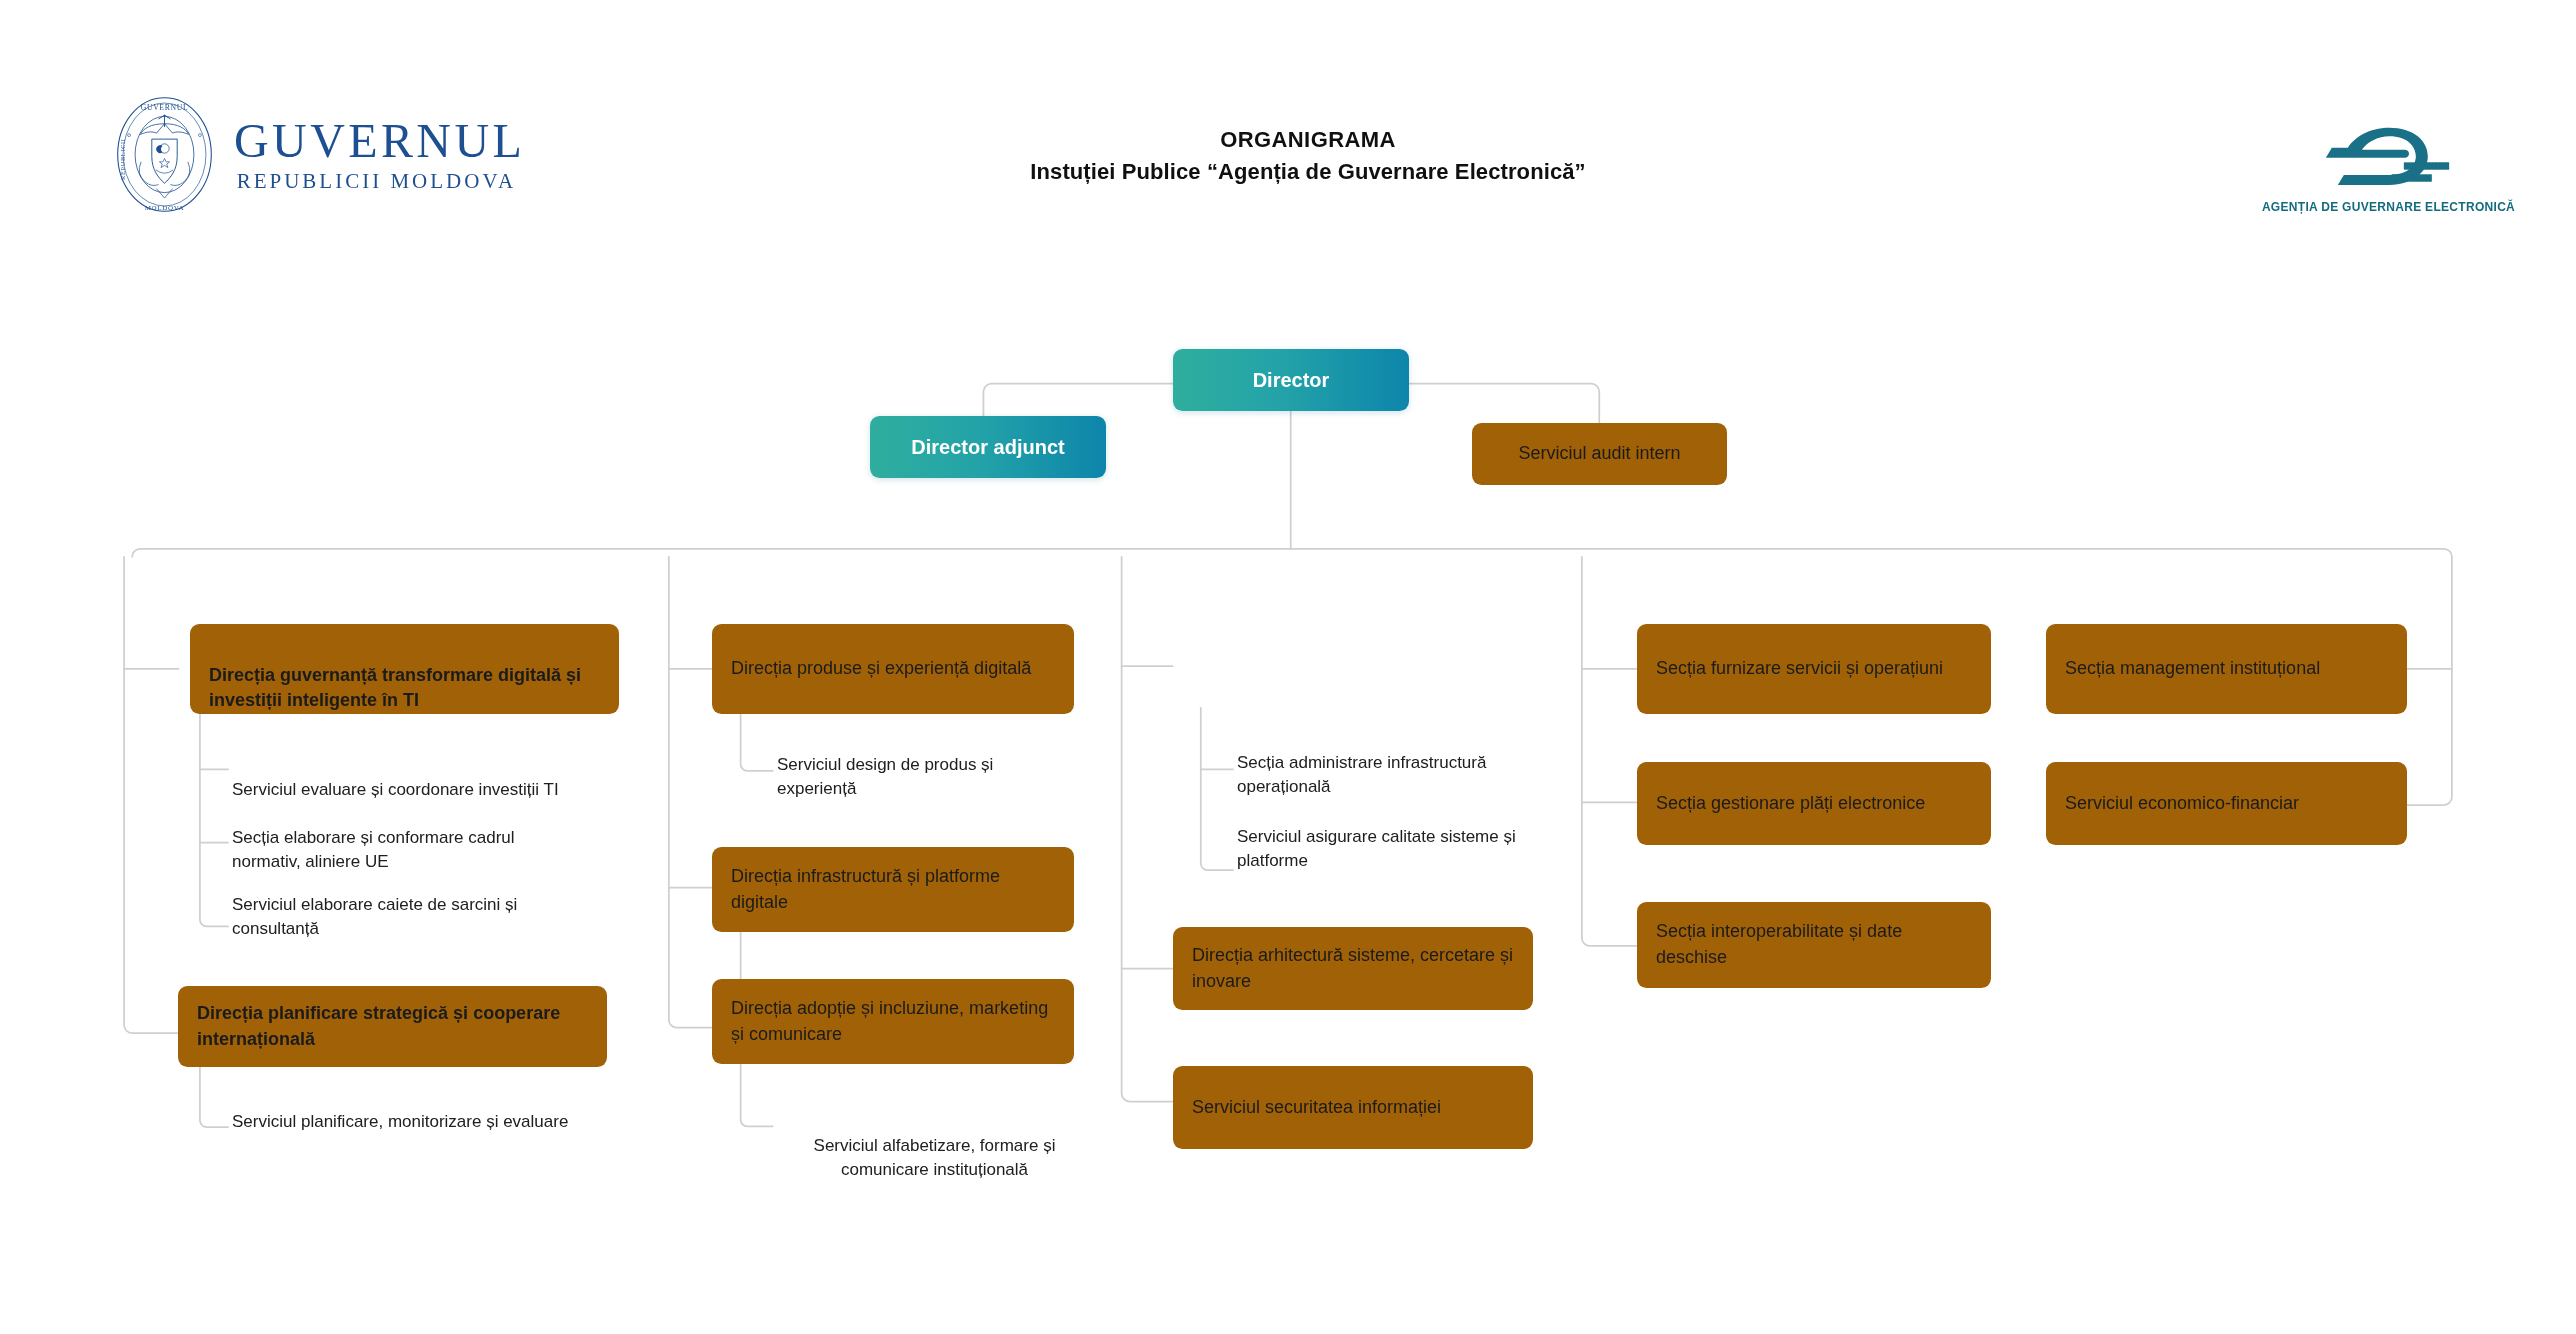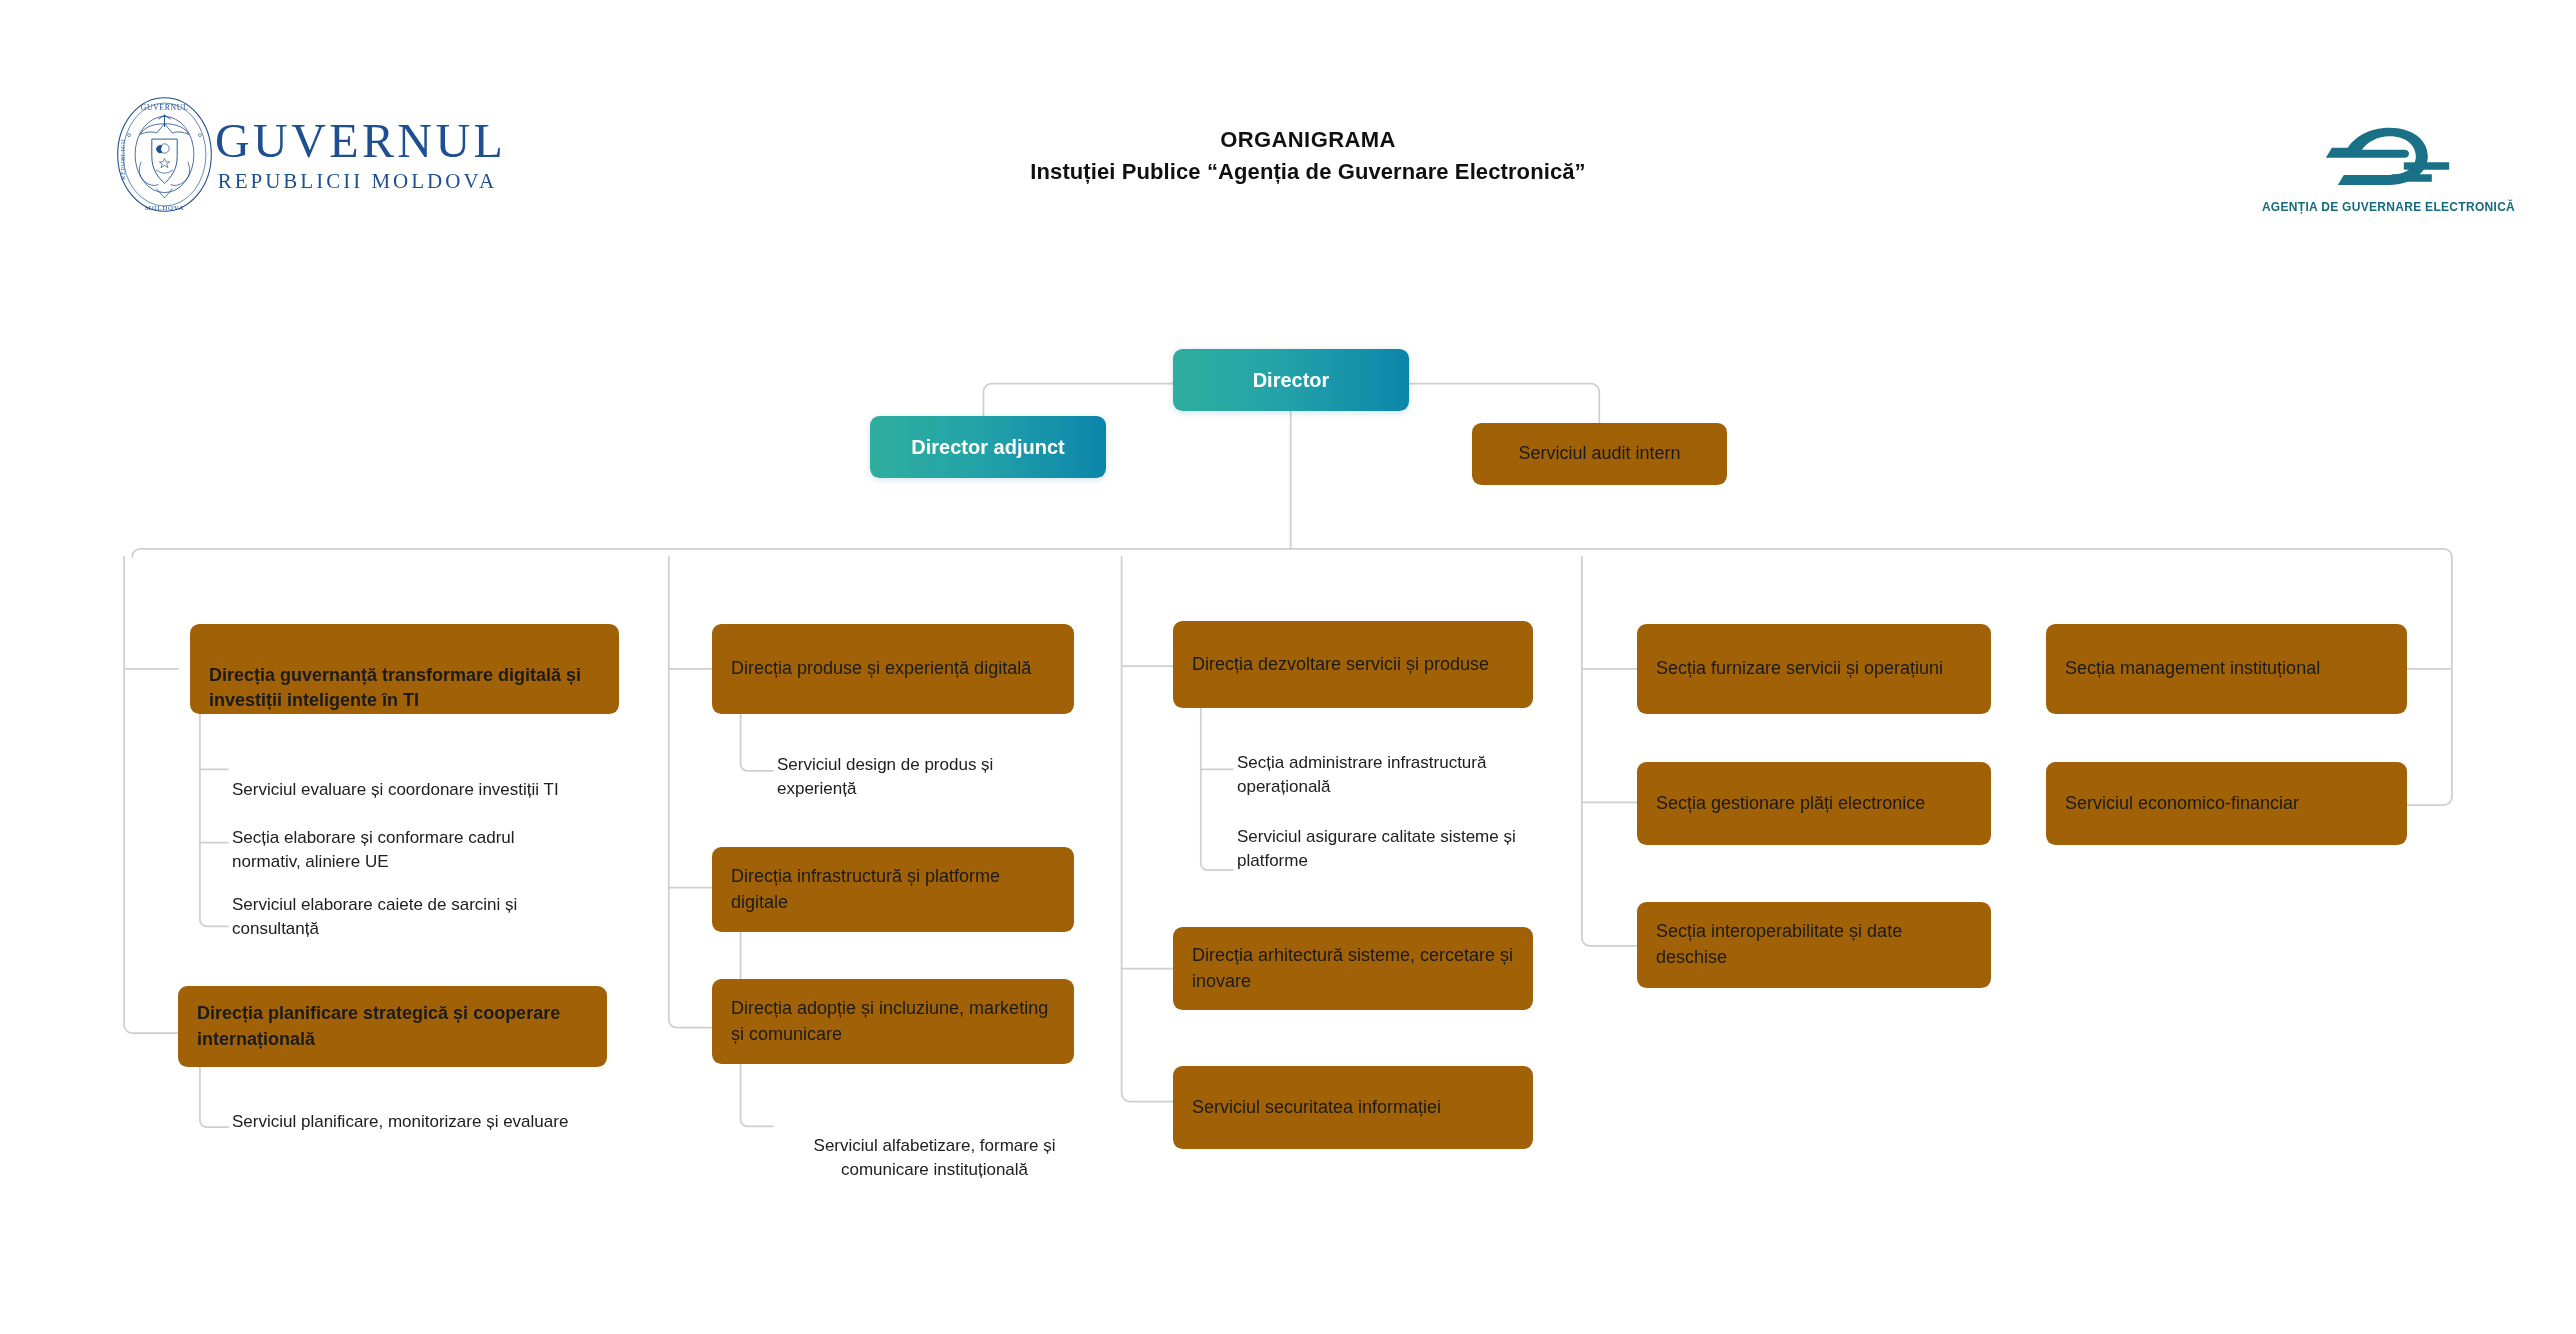--- a/index.html
+++ b/index.html
@@ -6,21 +6,21 @@
   body{
     width:2576px;height:1335px;
     font-family:"Liberation Sans","DejaVu Sans",sans-serif;
     color:#1b1b1b;
     overflow:hidden;
     position:relative;
   }
   #stage{position:absolute;left:0;top:0;width:2576px;height:1335px;}
 
   
-  #gov-logo{position:absolute;left:114px;top:94px;width:416px;height:121px;display:flex;align-items:center;}
+  #gov-logo{position:absolute;left:114px;top:94px;width:416px;height:121px;display:flex;align-items:center;gap:19px;}
   #gov-seal{width:101px;height:119px;flex:0 0 auto;}
   #gov-words{display:flex;flex-direction:column;justify-content:center;}
   #gov-words .l1{font-family:"Liberation Serif","DejaVu Serif",serif;font-size:48px;letter-spacing:3.4px;color:#1d4f91;line-height:1.0;}
   #gov-words .l2{font-family:"Liberation Serif","DejaVu Serif",serif;font-size:21px;letter-spacing:3px;color:#1d4f91;line-height:1.0;margin-top:6.7px;margin-left:2.7px;}
 
   #title-block{position:absolute;left:825px;top:124px;width:966px;text-align:center;}
   #title-block .t1{font-size:22px;font-weight:bold;letter-spacing:0.4px;color:#101010;line-height:1.45;}
   #title-block .t2{font-size:22px;font-weight:bold;letter-spacing:0.1px;color:#101010;line-height:1.45;}
 
   #age-logo{position:absolute;left:2261px;top:121px;width:255px;height:114px;display:flex;flex-direction:column;align-items:center;}
@@ -202,23 +202,20 @@
     <span class="lbl">Direcția infrastructură și platforme digitale</span>
   </div>
 
   <div class="node grey" style="left:712px;top:979px;width:362px;height:85px;">
     <span class="lbl">Direcția adopție și incluziune, marketing și comunicare</span>
   </div>
   <div class="leaf" style="left:777px;top:1134px;width:315px;text-align:center;">
     <span class="lbl">Serviciul alfabetizare, formare și comunicare instituțională</span>
   </div>
 
-  <div class="node grey" style="left:1173px;top:621px;width:360px;height:87px;">
-    <span class="lbl">Direcția dezvoltare servicii și produse</span>
-  </div>
   <div class="leaf" style="left:1237px;top:751px;width:302px;">
     <span class="lbl">Secția administrare infrastructură operațională</span>
   </div>
   <div class="leaf" style="left:1237px;top:825px;width:302px;">
     <span class="lbl">Serviciul asigurare calitate sisteme și platforme</span>
   </div>
 
   <div class="node grey" style="left:1173px;top:927px;width:360px;height:83px;">
     <span class="lbl">Direcția arhitectură sisteme, cercetare și inovare</span>
   </div>

